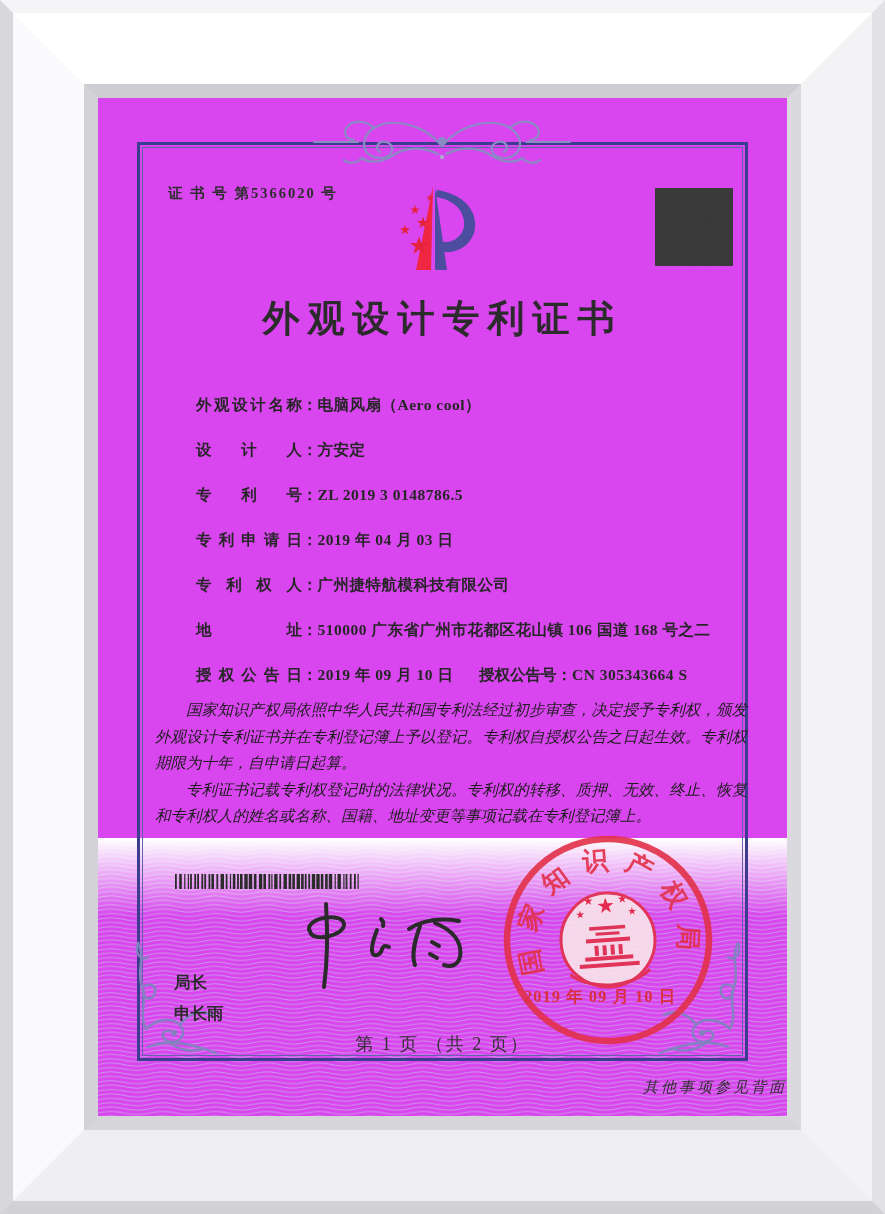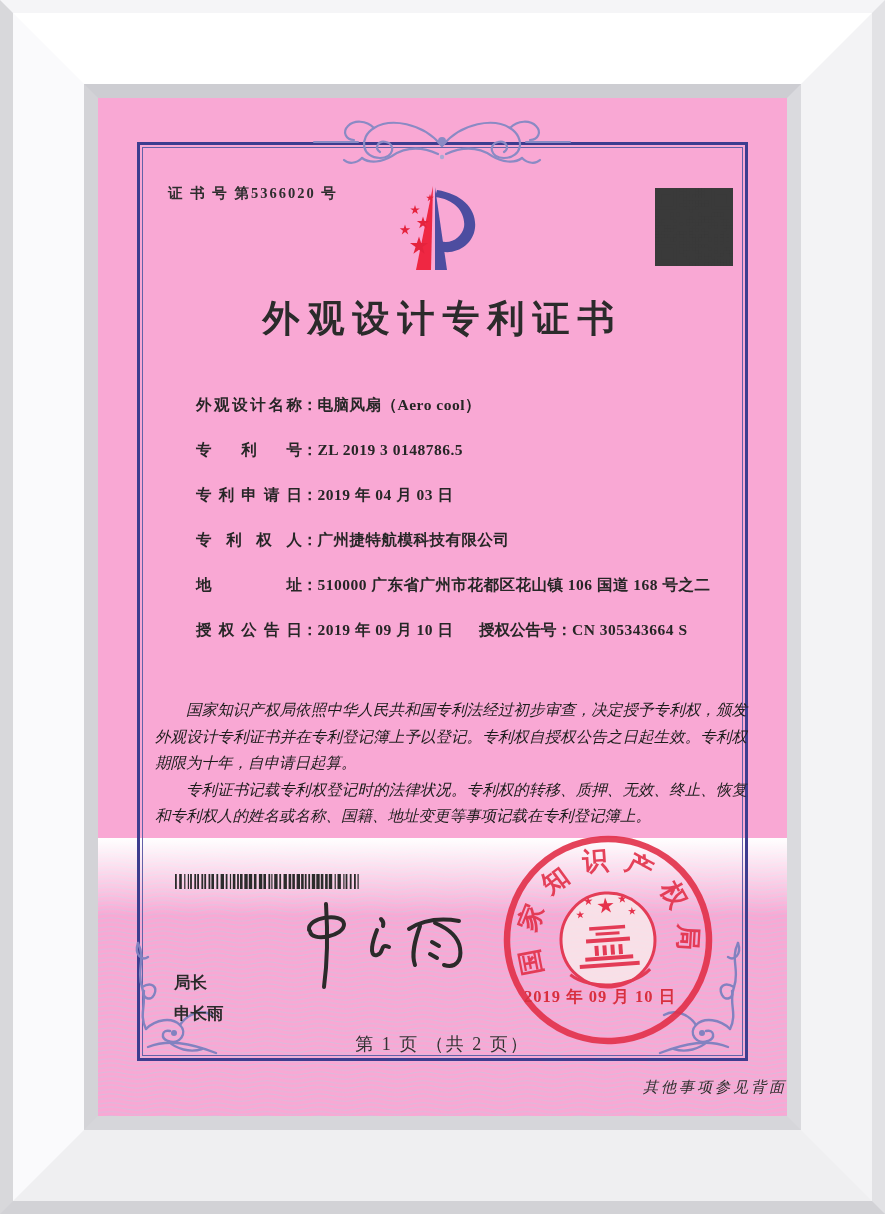--- a/index.html
+++ b/index.html
@@ -8,21 +8,21 @@
 
   
   .frame-outer{position:absolute;inset:0;border:13px solid;
     border-color:#f5f5f7 #e2e2e5 #d2d2d6 #d8d8db;box-sizing:border-box;}
   .frame-face{position:absolute;inset:0;border:71px solid;
     border-color:#ffffff #f3f3f5 #efeff1 #fafafc;box-sizing:border-box;}
   .frame-lip{position:absolute;inset:0;border:14px solid;
     border-color:#cdcdd2 #dadade #d6d6da #d3d3d7;box-sizing:border-box;}
 
   
-  .paper{position:absolute;inset:0;background:#f9a8d4;overflow:hidden;}
+  .paper{position:absolute;inset:0;background:#d946ef;overflow:hidden;}
   .guilloche{position:absolute;left:0;top:740px;width:689px;height:278px;}
 
   
   .cert-border{position:absolute;left:39px;top:44px;width:611px;height:919px;
     border:3px solid #3d3d8f;box-sizing:border-box;}
   .cert-border::after{content:"";position:absolute;inset:2px;border:1px solid #6262a8;}
 
   .flourish{position:absolute;pointer-events:none;}
   .flourish.top{left:214px;top:16px;width:260px;height:56px;}
   .flourish.bl{left:30px;top:843px;width:96px;height:118px;}
@@ -337,20 +337,23 @@
               </g>
           </svg>
 
           <div class="cert-title">外观设计专利证书</div>
 
           <div class="fields">
             <div class="frow">
               <span class="flabel">外观设计名称</span><span class="fcolon"></span><span class="fvalue">电脑风扇（Aero cool）</span>
             </div>
             <div class="frow">
+              <span class="flabel">设计人</span><span class="fcolon"></span><span class="fvalue">方安定</span>
+            </div>
+            <div class="frow">
               <span class="flabel">专利号</span><span class="fcolon"></span><span class="fvalue">ZL 2019 3 0148786.5</span>
             </div>
             <div class="frow">
               <span class="flabel">专利申请日</span><span class="fcolon"></span><span class="fvalue">2019 年 04 月 03 日</span>
             </div>
             <div class="frow">
               <span class="flabel">专利权人</span><span class="fcolon"></span><span class="fvalue">广州捷特航模科技有限公司</span>
             </div>
             <div class="frow">
               <span class="flabel">地址</span><span class="fcolon"></span><span class="fvalue">510000 广东省广州市花都区花山镇 106 国道 168 号之二</span>

